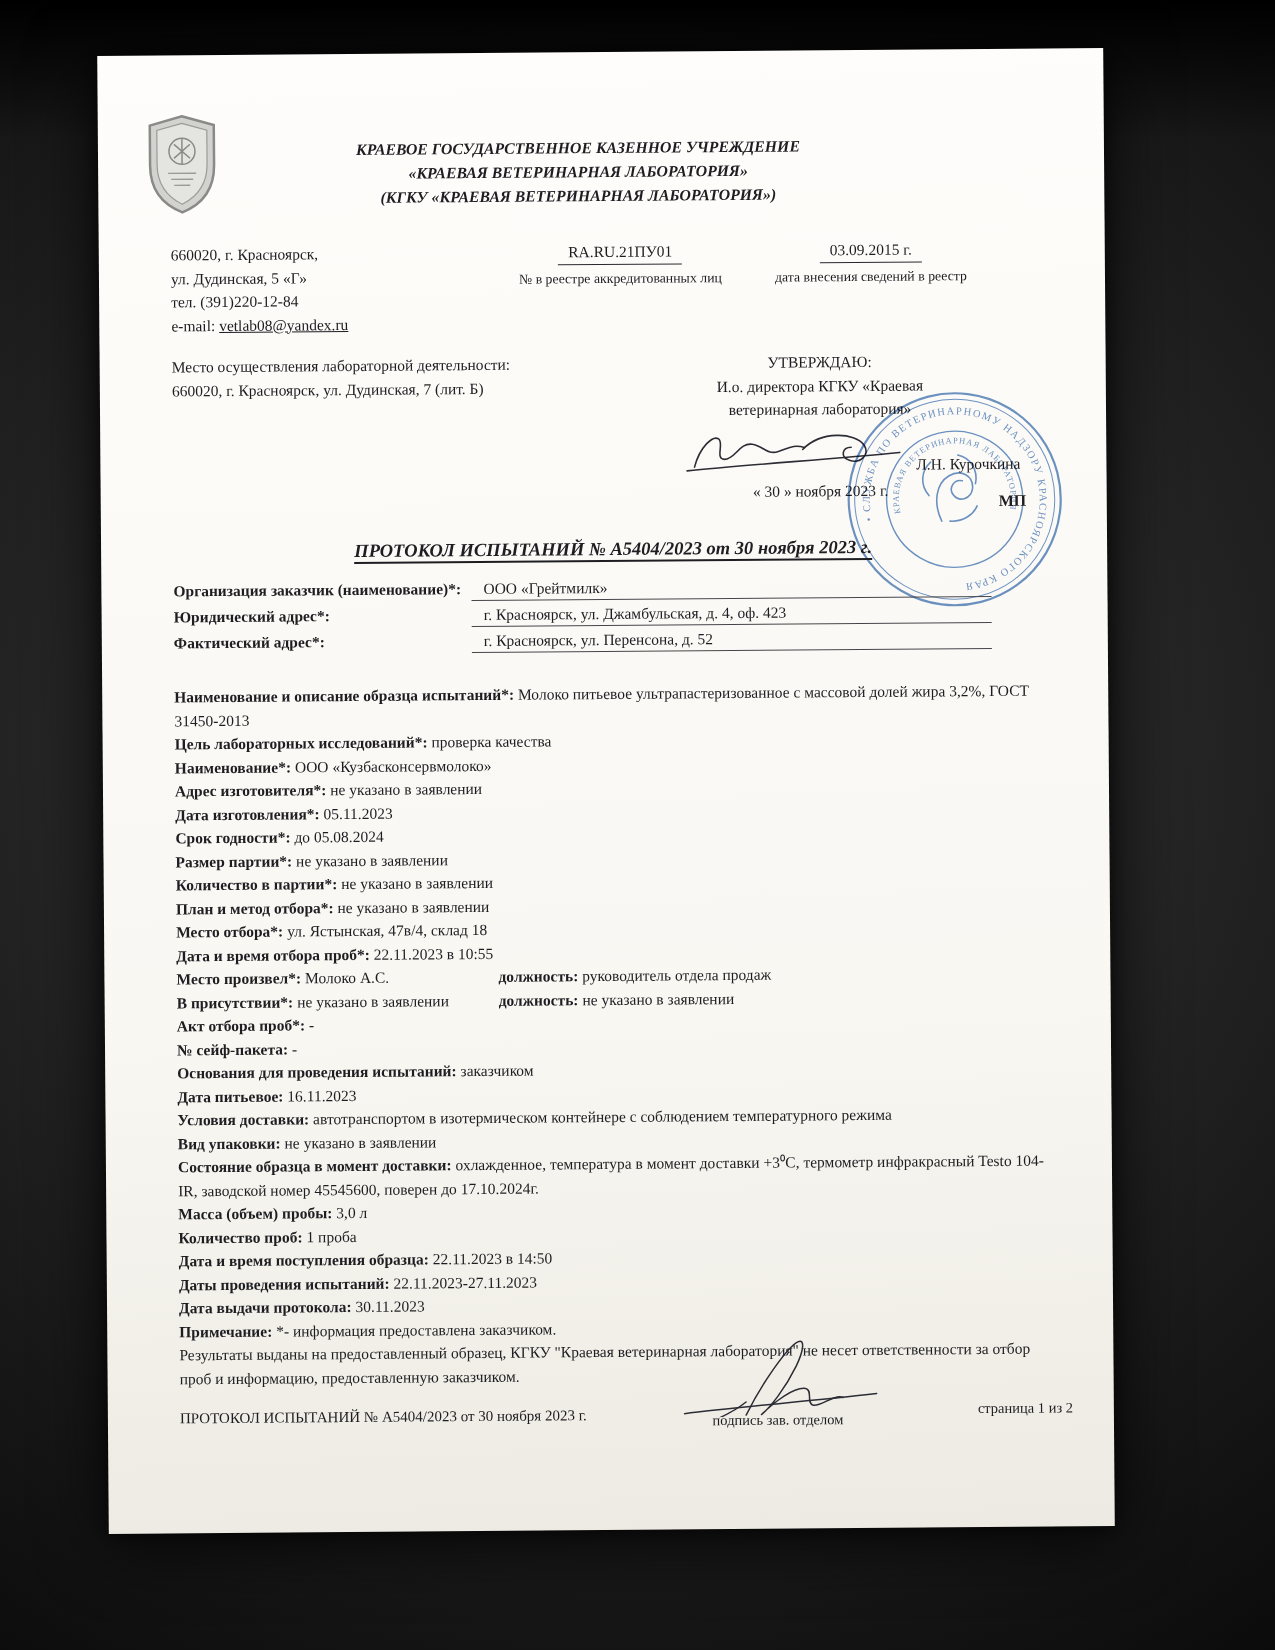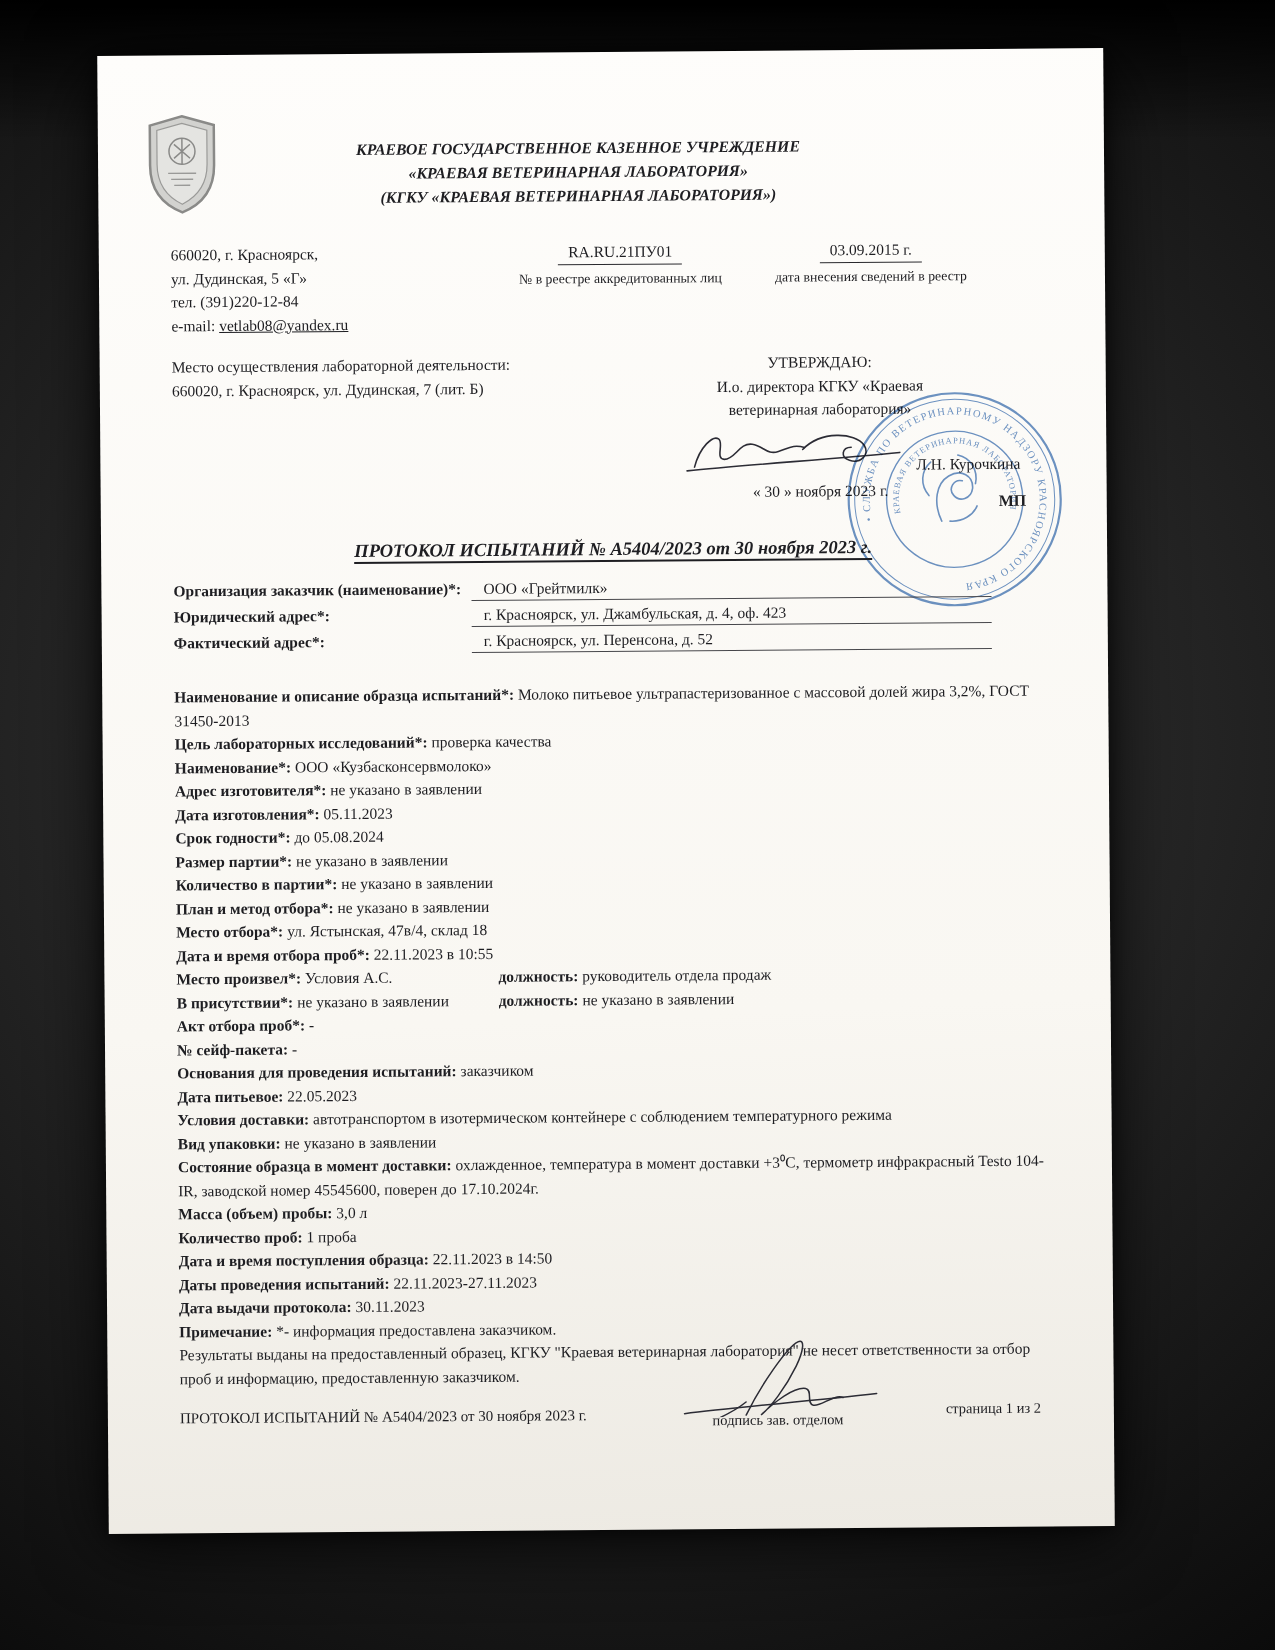--- a/index.html
+++ b/index.html
@@ -55,21 +55,21 @@
   .crow{display:flex;align-items:flex-start;margin-bottom:2px;}
   .clabel{width:298px;font-weight:bold;line-height:22px;padding-top:1px;}
   .cvalue{flex:1;border-bottom:1.4px solid #46464a;padding:0 4px 0 12px;height:22px;line-height:22px;margin-top:1px;}
   .details{position:absolute;top:630px;left:72px;width:884px;}
   .line{min-height:23.5px;}
   .seg{display:inline-block;width:322px;}
   .footer-left{position:absolute;left:72px;top:1352px;font-size:15px;}
   .footer-sig{position:absolute;left:520px;top:1282px;width:300px;text-align:center;}
   .footer-signature{display:block;width:260px;height:84px;margin:0 auto -8px auto;}
   .footer-sig-caption{font-size:14.5px;}
-  .footer-right{position:absolute;left:838px;top:1348px;font-size:14.5px;}
+  .footer-right{position:absolute;left:870px;top:1348px;font-size:14.5px;}
 </style>
 </head>
 <body>
 
 <div class="bg"></div>
 <div class="bg-top-shade"></div>
 
 <div class="paper">
 
   <div class="logo">
@@ -171,26 +171,26 @@
     <div class="line"><span class="b">Цель лабораторных исследований*:</span> <span>проверка качества</span></div>
     <div class="line"><span class="b">Наименование*:</span> <span>ООО «Кузбасконсервмолоко»</span></div>
     <div class="line"><span class="b">Адрес изготовителя*:</span> <span>не указано в заявлении</span></div>
     <div class="line"><span class="b">Дата изготовления*:</span> <span>05.11.2023</span></div>
     <div class="line"><span class="b">Срок годности*:</span> <span>до 05.08.2024</span></div>
     <div class="line"><span class="b">Размер партии*:</span> <span>не указано в заявлении</span></div>
     <div class="line"><span class="b">Количество в партии*:</span> <span>не указано в заявлении</span></div>
     <div class="line"><span class="b">План и метод отбора*:</span> <span>не указано в заявлении</span></div>
     <div class="line"><span class="b">Место отбора*:</span> <span>ул. Ястынская, 47в/4, склад 18</span></div>
     <div class="line"><span class="b">Дата и время отбора проб*:</span> <span>22.11.2023 в 10:55</span></div>
-    <div class="line"><span class="seg"><span class="b">Место произвел*:</span> <span>Условия А.С.</span></span><span class="b">должность:</span> <span>руководитель отдела продаж</span></div>
+    <div class="line"><span class="seg"><span class="b">Место произвел*:</span> <span>Молоко А.С.</span></span><span class="b">должность:</span> <span>руководитель отдела продаж</span></div>
     <div class="line"><span class="seg"><span class="b">В присутствии*:</span> <span>не указано в заявлении</span></span><span class="b">должность:</span> <span>не указано в заявлении</span></div>
     <div class="line"><span class="b">Акт отбора проб*:</span> <span>-</span></div>
     <div class="line"><span class="b">№ сейф-пакета:</span> <span>-</span></div>
     <div class="line"><span class="b">Основания для проведения испытаний:</span> <span>заказчиком</span></div>
-    <div class="line"><span class="b">Дата питьевое:</span> <span>22.05.2023</span></div>
+    <div class="line"><span class="b">Дата питьевое:</span> <span>16.11.2023</span></div>
     <div class="line"><span class="b">Условия доставки:</span> <span>автотранспортом в изотермическом контейнере с соблюдением температурного режима</span></div>
     <div class="line"><span class="b">Вид упаковки:</span> <span>не указано в заявлении</span></div>
     <div class="line"><span class="b">Состояние образца в момент доставки:</span> <span>охлажденное, температура в момент доставки +3⁰С, термометр инфракрасный Testo 104-IR, заводской номер 45545600, поверен до 17.10.2024г.</span></div>
     <div class="line"><span class="b">Масса (объем) пробы:</span> <span>3,0 л</span></div>
     <div class="line"><span class="b">Количество проб:</span> <span>1 проба</span></div>
     <div class="line"><span class="b">Дата и время поступления образца:</span> <span>22.11.2023 в 14:50</span></div>
     <div class="line"><span class="b">Даты проведения испытаний:</span> <span>22.11.2023-27.11.2023</span></div>
     <div class="line"><span class="b">Дата выдачи протокола:</span> <span>30.11.2023</span></div>
     <div class="line"><span class="b">Примечание:</span> <span>*- информация предоставлена заказчиком.</span></div>
     <div class="line">Результаты выданы на предоставленный образец, КГКУ "Краевая ветеринарная лаборатория" не несет ответственности за отбор проб и информацию, предоставленную заказчиком.</div>

